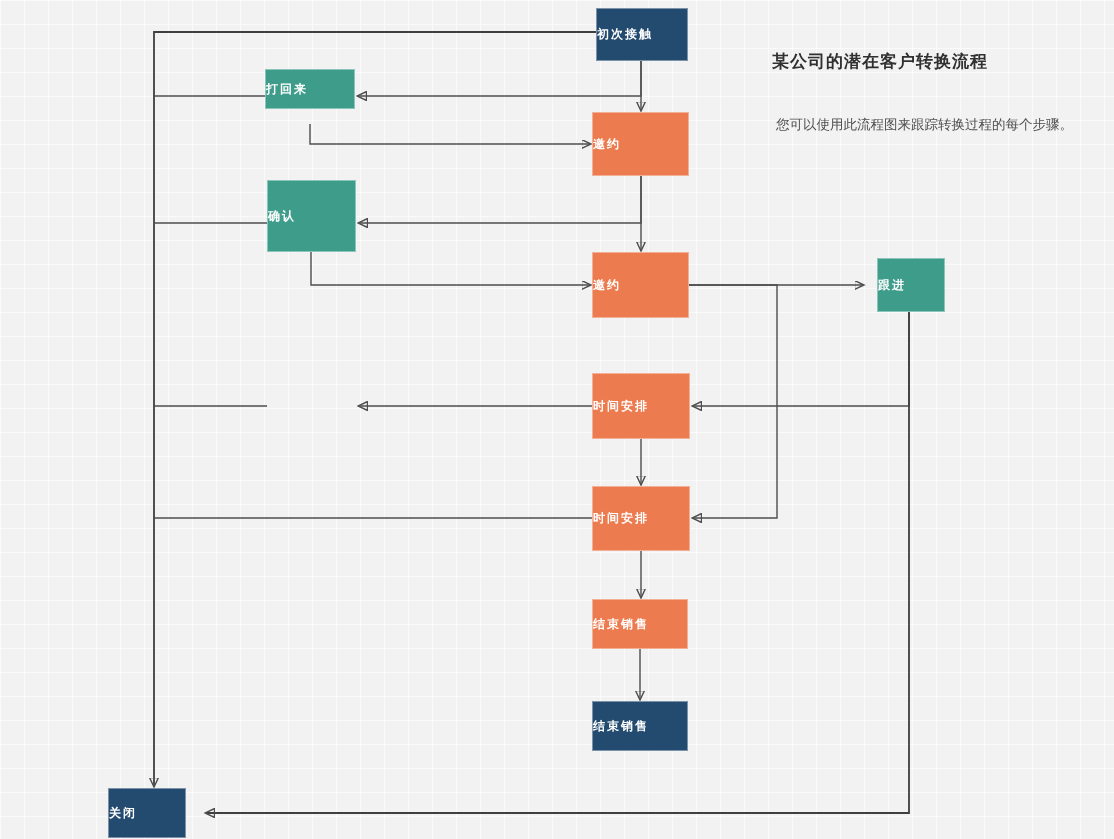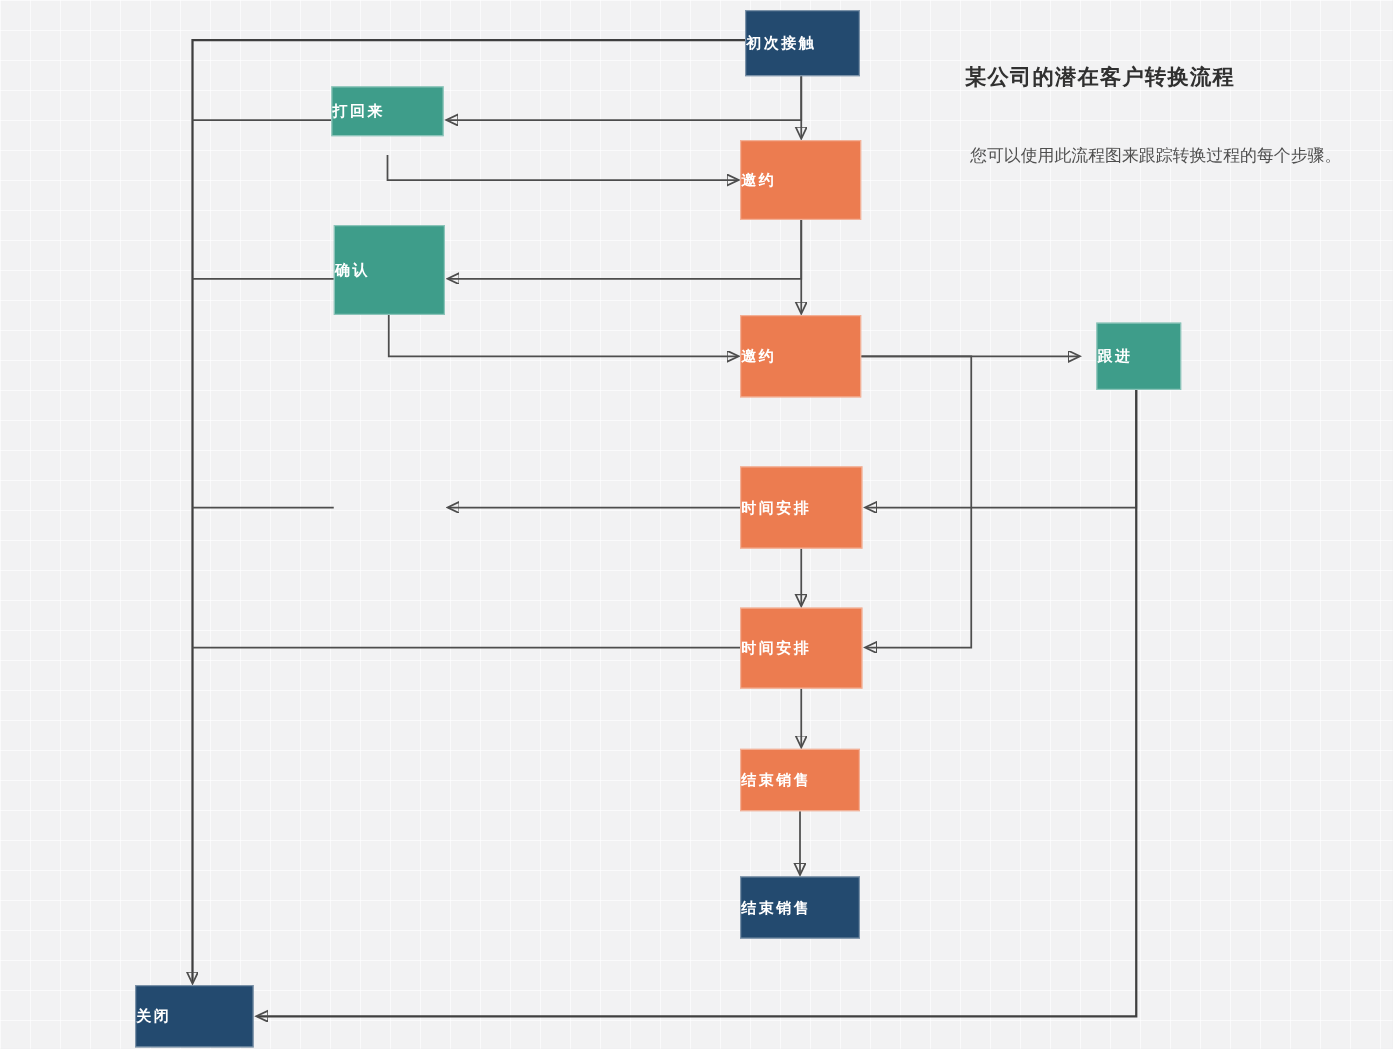--- a/index.html
+++ b/index.html
@@ -130,17 +130,17 @@
     </div>
 
   <div class="node" style="left: 592px; top: 599px; width: 96px; height: 50px; background-color: rgb(236, 124, 80);">
       <span>结束销售</span>
     </div>
 
   <div class="node" style="left: 592px; top: 701px; width: 96px; height: 50px; background-color: rgb(35, 74, 111);">
       <span>结束销售</span>
     </div>
 
-  <div class="node" style="left: 108px; top: 788px; width: 95px; height: 50px; background-color: rgb(35, 74, 111);">
+  <div class="node" style="left: 108px; top: 788px; width: 78px; height: 50px; background-color: rgb(35, 74, 111);">
       <span>关闭</span>
     </div>
 
 </div>
 
 </body></html>

